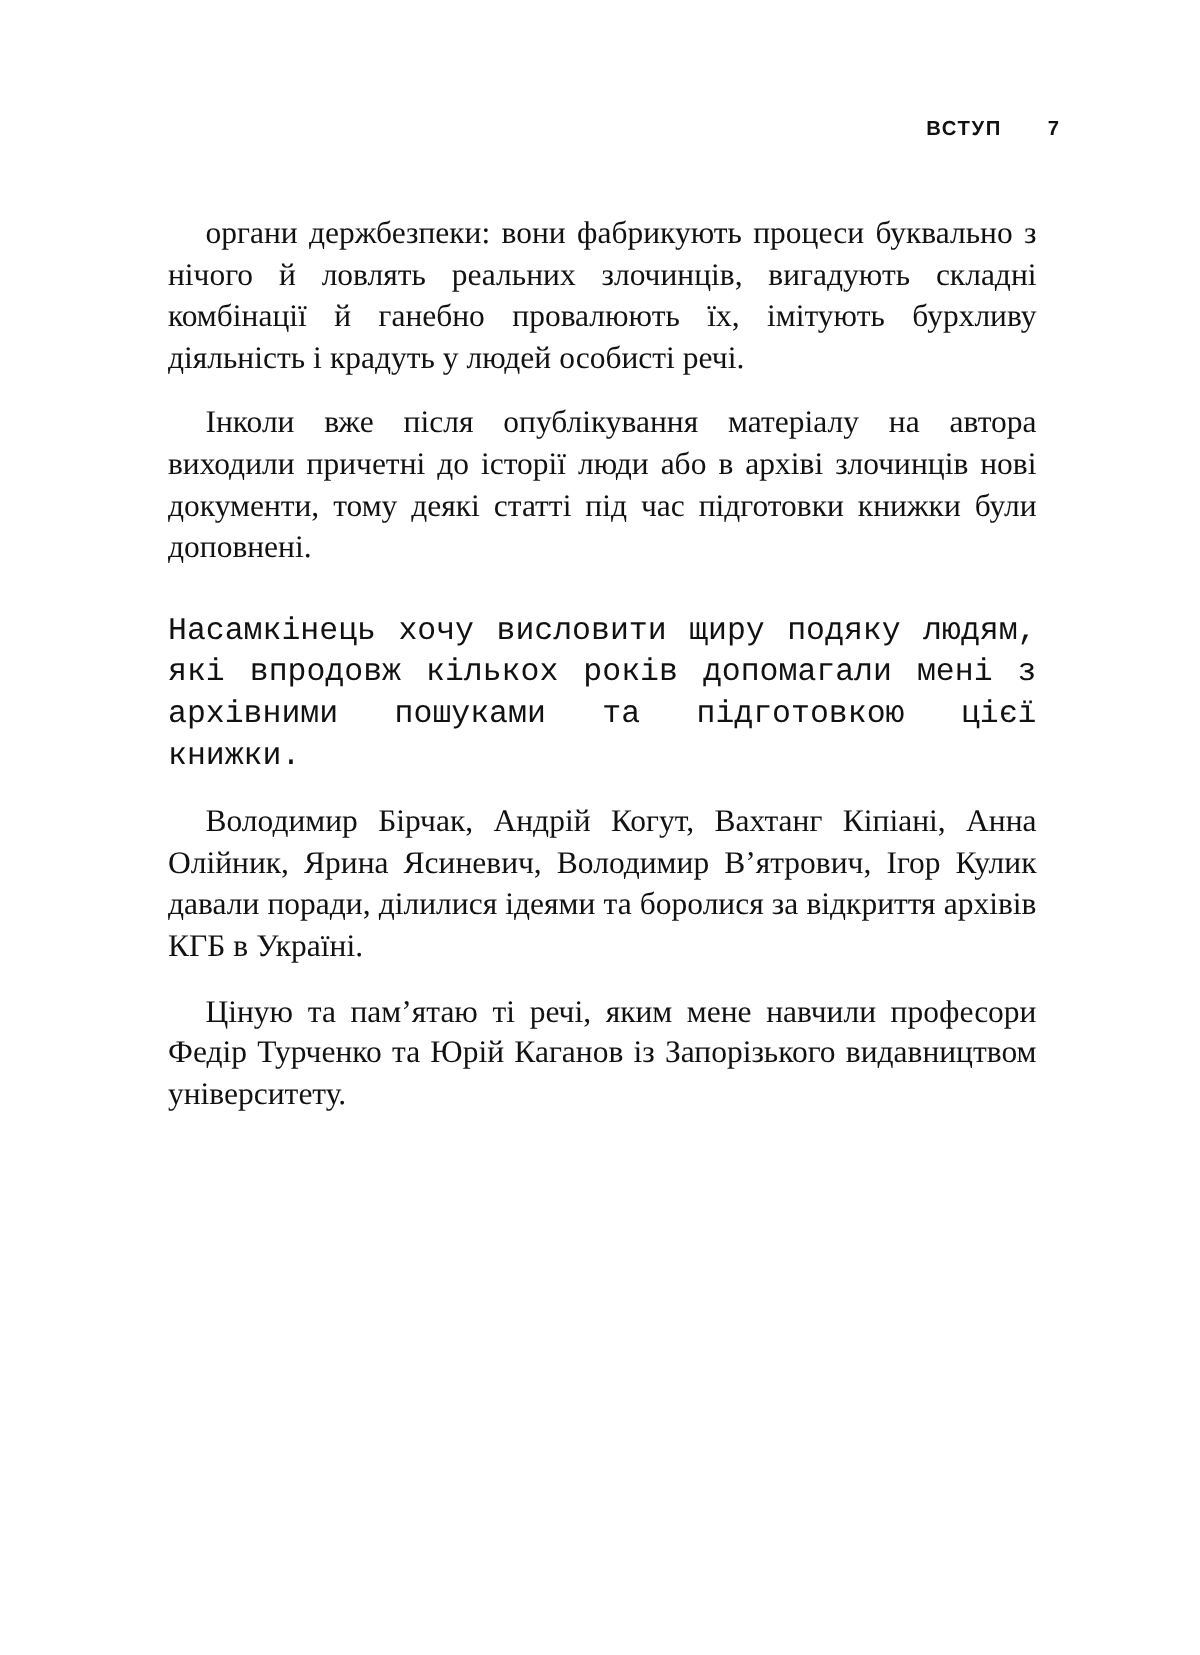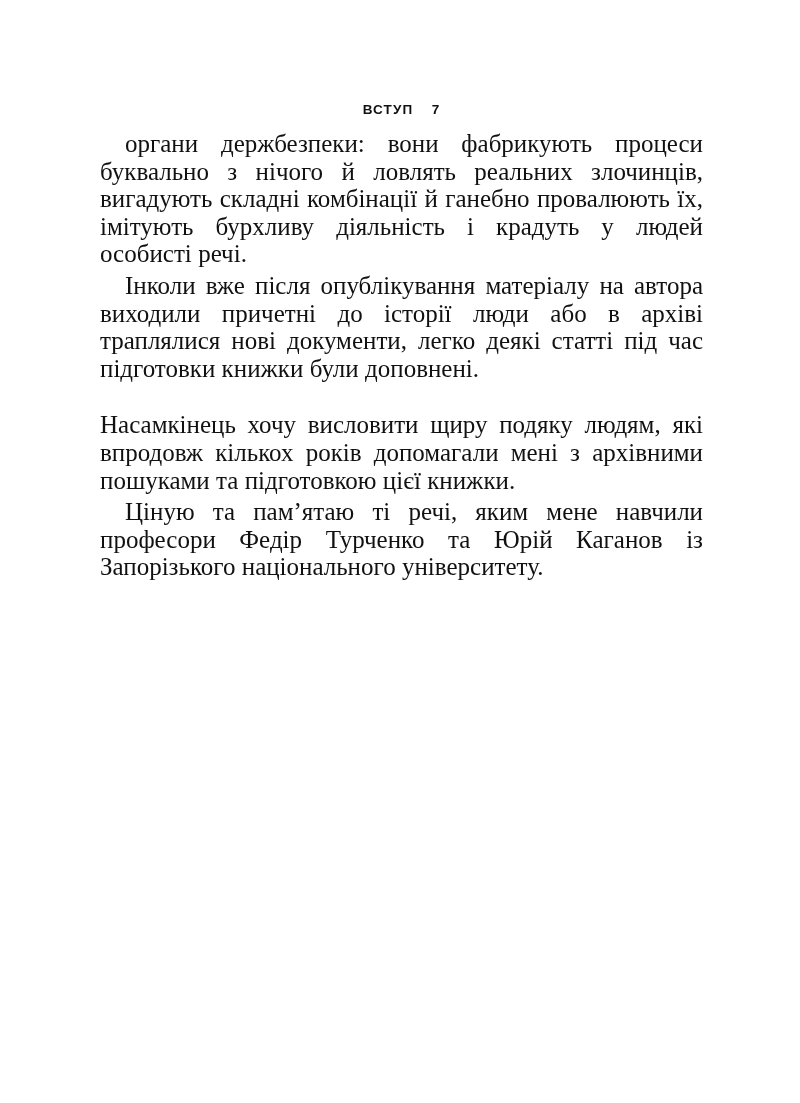--- a/index.html
+++ b/index.html
@@ -20,24 +20,23 @@
   }
 
   
   .running-head {
     position: absolute;
     top: 78px;
     left: 96px;
     width: 610px;
     height: 22px;
     display: flex;
-    justify-content: center;
+    justify-content: flex-end;
     align-items: baseline;
-    gap: 16px;
-    margin-top: 24px;
+    gap: 28px;
   }
 
   .running-head .section-name {
     font-family: "Liberation Sans", "DejaVu Sans", sans-serif;
     font-size: 13.5px;
     font-weight: 700;
     letter-spacing: 1.1px;
     color: #111111;
     white-space: nowrap;
   }
@@ -53,32 +52,33 @@
 
   
   .text-block {
     position: absolute;
     top: 126px;
     left: 96px;
     width: 611px;
   }
 
   .para {
-    margin: 4px;
-    font-size: 25px;
+    margin: 16px;
+    font-size: 21px;
     line-height: 27.6px;
     text-align: justify;
     text-justify: inter-word;
     text-indent: 25px;
     hyphens: manual;
     word-spacing: 0.1px;
   }
 
   .para.no-indent {
     text-indent: 0;
+    font-family: Liberation Mono, monospace;
   }
 
   .para.gap-before {
     margin-top: 29px;
   }
 
   
 </style>
 </head>
 <body>
@@ -88,25 +88,26 @@
   <div class="running-head">
     <span class="section-name">ВСТУП</span>
     <span class="folio">7</span>
   </div>
 
   <div class="text-block">
 
     <p class="para">органи держбезпеки: вони фабрикують процеси буквально з нічого й ловлять реальних злочинців, вигадують складні комбінації й ганебно провалюють їх, імітують бурхливу діяльність і крадуть у людей особисті речі.</p>
 
 
-    <p class="para">Інколи вже після опублікування матеріалу на автора виходили причетні до історії люди або в архіві траплялися нові документи, легко деякі статті під час підготовки книжки були доповнені.</p>
+    <p class="para">Інколи вже після опублікування матеріалу на автора виходили причетні до історії люди або в архіві злочинців нові документи, тому деякі статті під час підготовки книжки були доповнені.</p>
 
     <p class="para no-indent gap-before">Насамкінець хочу висловити щиру подяку людям, які впродовж кількох років допомагали мені з архівними пошуками та підготовкою цієї книжки.</p>
 
+    <p class="para">Володимир Бірчак, Андрій Когут, Вахтанг Кіпіані, Анна Олійник, Ярина Ясиневич, Володимир В’ятрович, Ігор Кулик давали поради, ділилися ідеями та боролися за відкриття архівів КГБ в Україні.</p>
 
 
-    <p class="para">Ціную та пам’ятаю ті речі, яким мене навчили професори Федір Турченко та Юрій Каганов із Запорізького національного університету.</p>
+    <p class="para">Ціную та пам’ятаю ті речі, яким мене навчили професори Федір Турченко та Юрій Каганов із Запорізького видавництвом університету.</p>
 
 
 
   </div>
 
 </div>
 
 </body></html>

